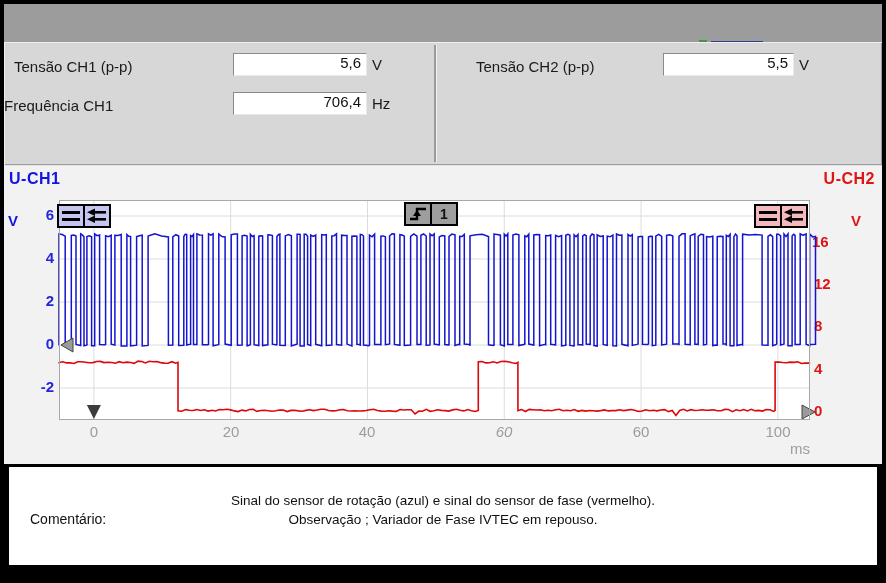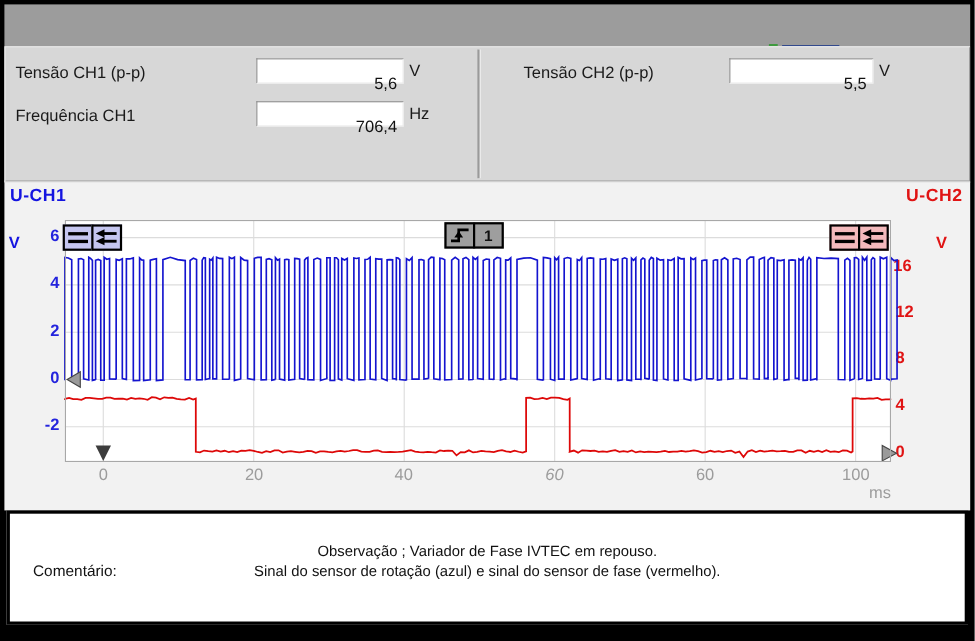--- a/index.html
+++ b/index.html
@@ -10,21 +10,21 @@
   .topbar{left:4px;top:4px;width:878px;height:38px;background:#9c9c9c;}
   .logo-frag{left:695px;top:35px;height:7px;display:flex;align-items:flex-end;}
   .logo-frag .g{width:8px;height:6px;background:#3f9a3f;margin-right:4px;}
   .logo-frag .b{width:52px;height:5px;background:#27418b;}
   
   .meas{left:4px;top:42px;width:878px;height:123px;background:#d7d7d7;
         box-shadow:inset 1px 1px 0 #efefef, inset -1px -1px 0 #9a9a9a;}
   .divider{left:434px;top:45px;width:2px;height:117px;background:#9a9a9a;box-shadow:1px 0 0 #f2f2f2;}
   .mlabel{font-size:15px;color:#1a1a1a;white-space:nowrap;}
   .mbox{background:#fff;border:1px solid #8a8a8a;border-right-color:#e9e9e9;border-bottom-color:#e9e9e9;
-        box-sizing:border-box;text-align:right;font-size:15px;color:#111;padding:14px 5px 0 0;}
+        box-sizing:border-box;text-align:right;font-size:15px;color:#111;padding:0 5px 0 0;}
   .munit{font-size:15px;color:#1a1a1a;}
   
   .scope{left:4px;top:165px;width:878px;height:299px;background:#f2f2f2;border-top:1px solid #e5e5e5;box-sizing:border-box;}
   .chtitle{font-size:16px;font-weight:bold;letter-spacing:.5px;}
   .ch1c{color:#1414e0;} .ch2c{color:#e01414;}
   .axunit{font-size:15px;font-weight:bold;}
   .tickL{width:34px;text-align:right;color:#2424dd;font-weight:bold;font-size:15px;}
   .tickR{width:34px;text-align:left;color:#e01414;font-weight:bold;font-size:15px;}
   .tickX{width:44px;text-align:center;color:#9c9c9c;font-size:15px;}
   .msu{color:#9c9c9c;font-size:15px;}
@@ -49,21 +49,21 @@
   </div>
 </div>
 
 <div class="abs meas"></div>
 <div class="abs divider"></div>
 
 <div class="abs mlabel" style="left:14px;top:58px;">Tensão CH1 (p-p)</div>
 <div class="abs mbox" style="left:233px;top:53px;width:134px;height:23px;">5,6</div>
 <div class="abs munit" style="left:372px;top:56px;">V</div>
 
-<div class="abs mlabel" style="left:14px;top:97px;text-align:center;">Frequência CH1</div>
+<div class="abs mlabel" style="left:4px;top:97px;text-align:center;">Frequência CH1</div>
 <div class="abs mbox" style="left:233px;top:92px;width:134px;height:23px;">706,4</div>
 <div class="abs munit" style="left:372px;top:95px;">Hz</div>
 
 <div class="abs mlabel" style="left:448px;top:58px;margin-left:28px;">Tensão CH2 (p-p)</div>
 <div class="abs mbox" style="left:663px;top:53px;width:131px;height:23px;">5,5</div>
 <div class="abs munit" style="left:799px;top:56px;">V</div>
 
 <div class="abs scope"></div>
 
 <div class="abs chtitle ch1c" style="left:9px;top:170px;">U-CH1</div>
@@ -155,15 +155,15 @@
         <polygon points="0,4.3 8,0.5 8,8" fill="#000"></polygon>
       <rect x="6" y="10" width="13" height="2.6" fill="#000"></rect>
         <polygon points="0,11.3 8,7.5 8,15" fill="#000"></polygon>
     </svg>
   </div>
 </div>
 
 <div class="abs comment"></div>
 <div class="abs clabel">Comentário:</div>
 <div class="abs clines">
+  <div>Sinal do sensor de rotação (azul) e sinal do sensor de fase (vermelho).</div>
   <div>Observação ; Variador de Fase IVTEC em repouso.</div>
-  <div>Sinal do sensor de rotação (azul) e sinal do sensor de fase (vermelho).</div>
 </div>
 
 </body></html>

